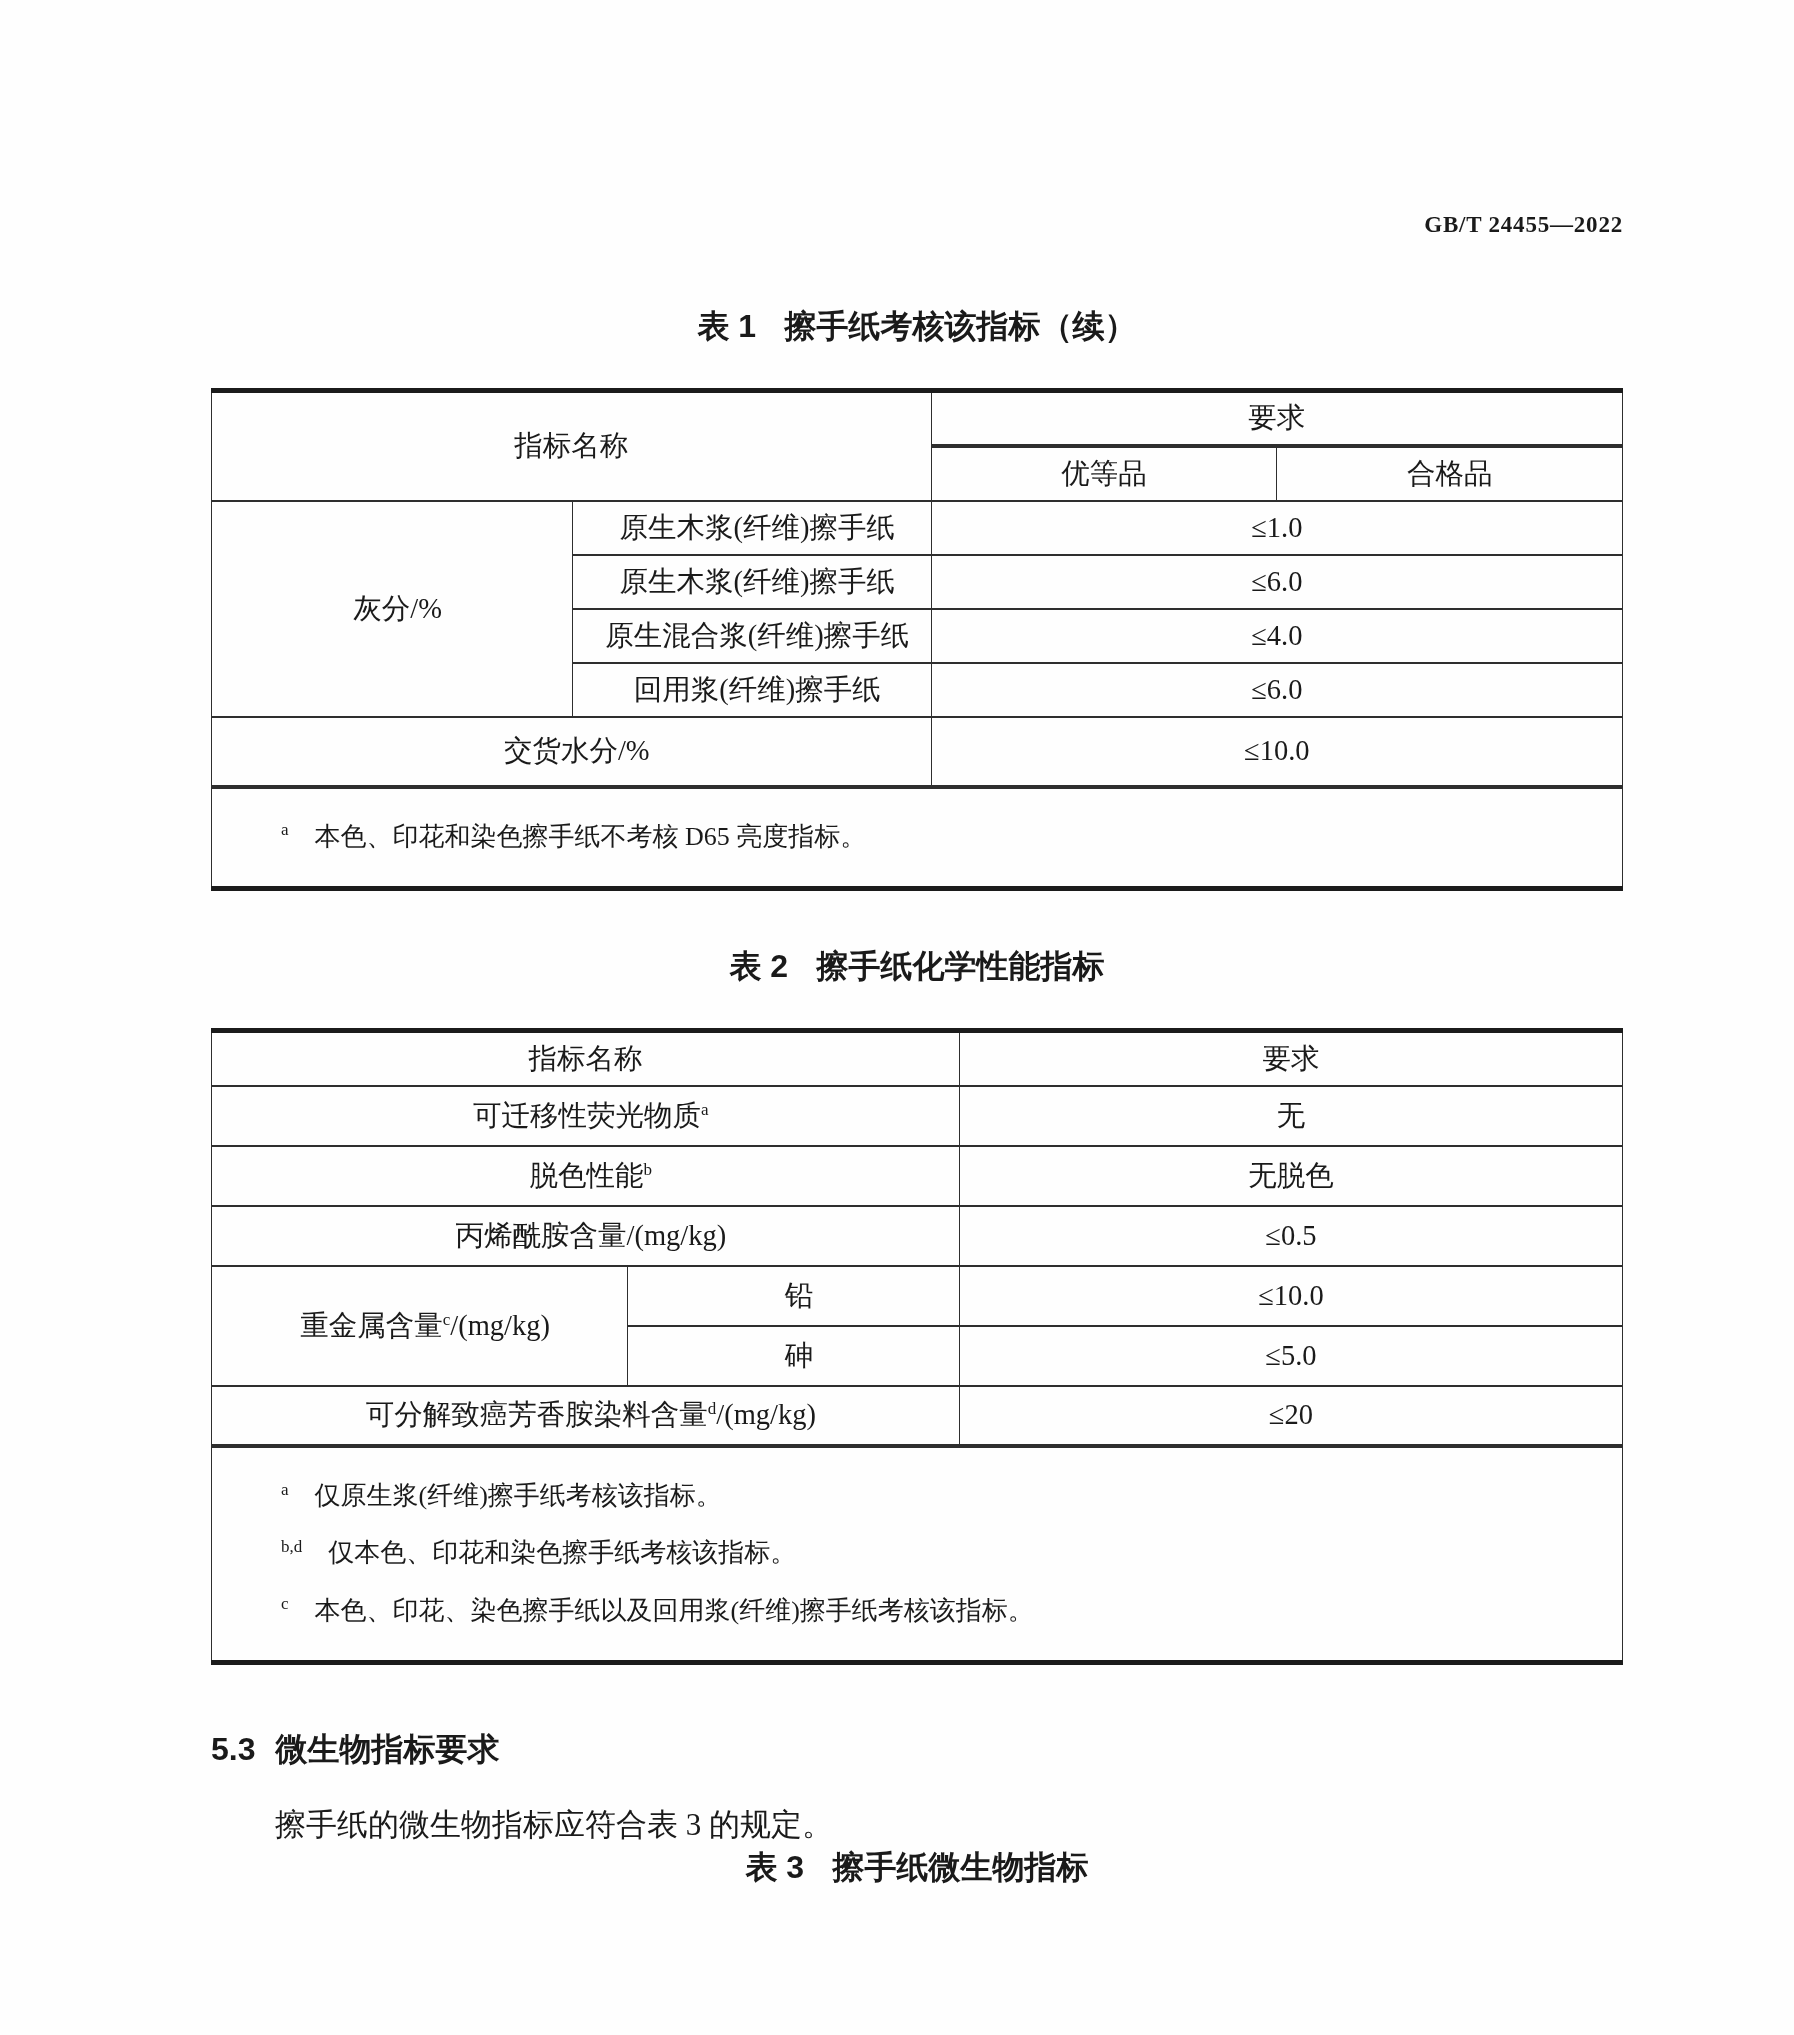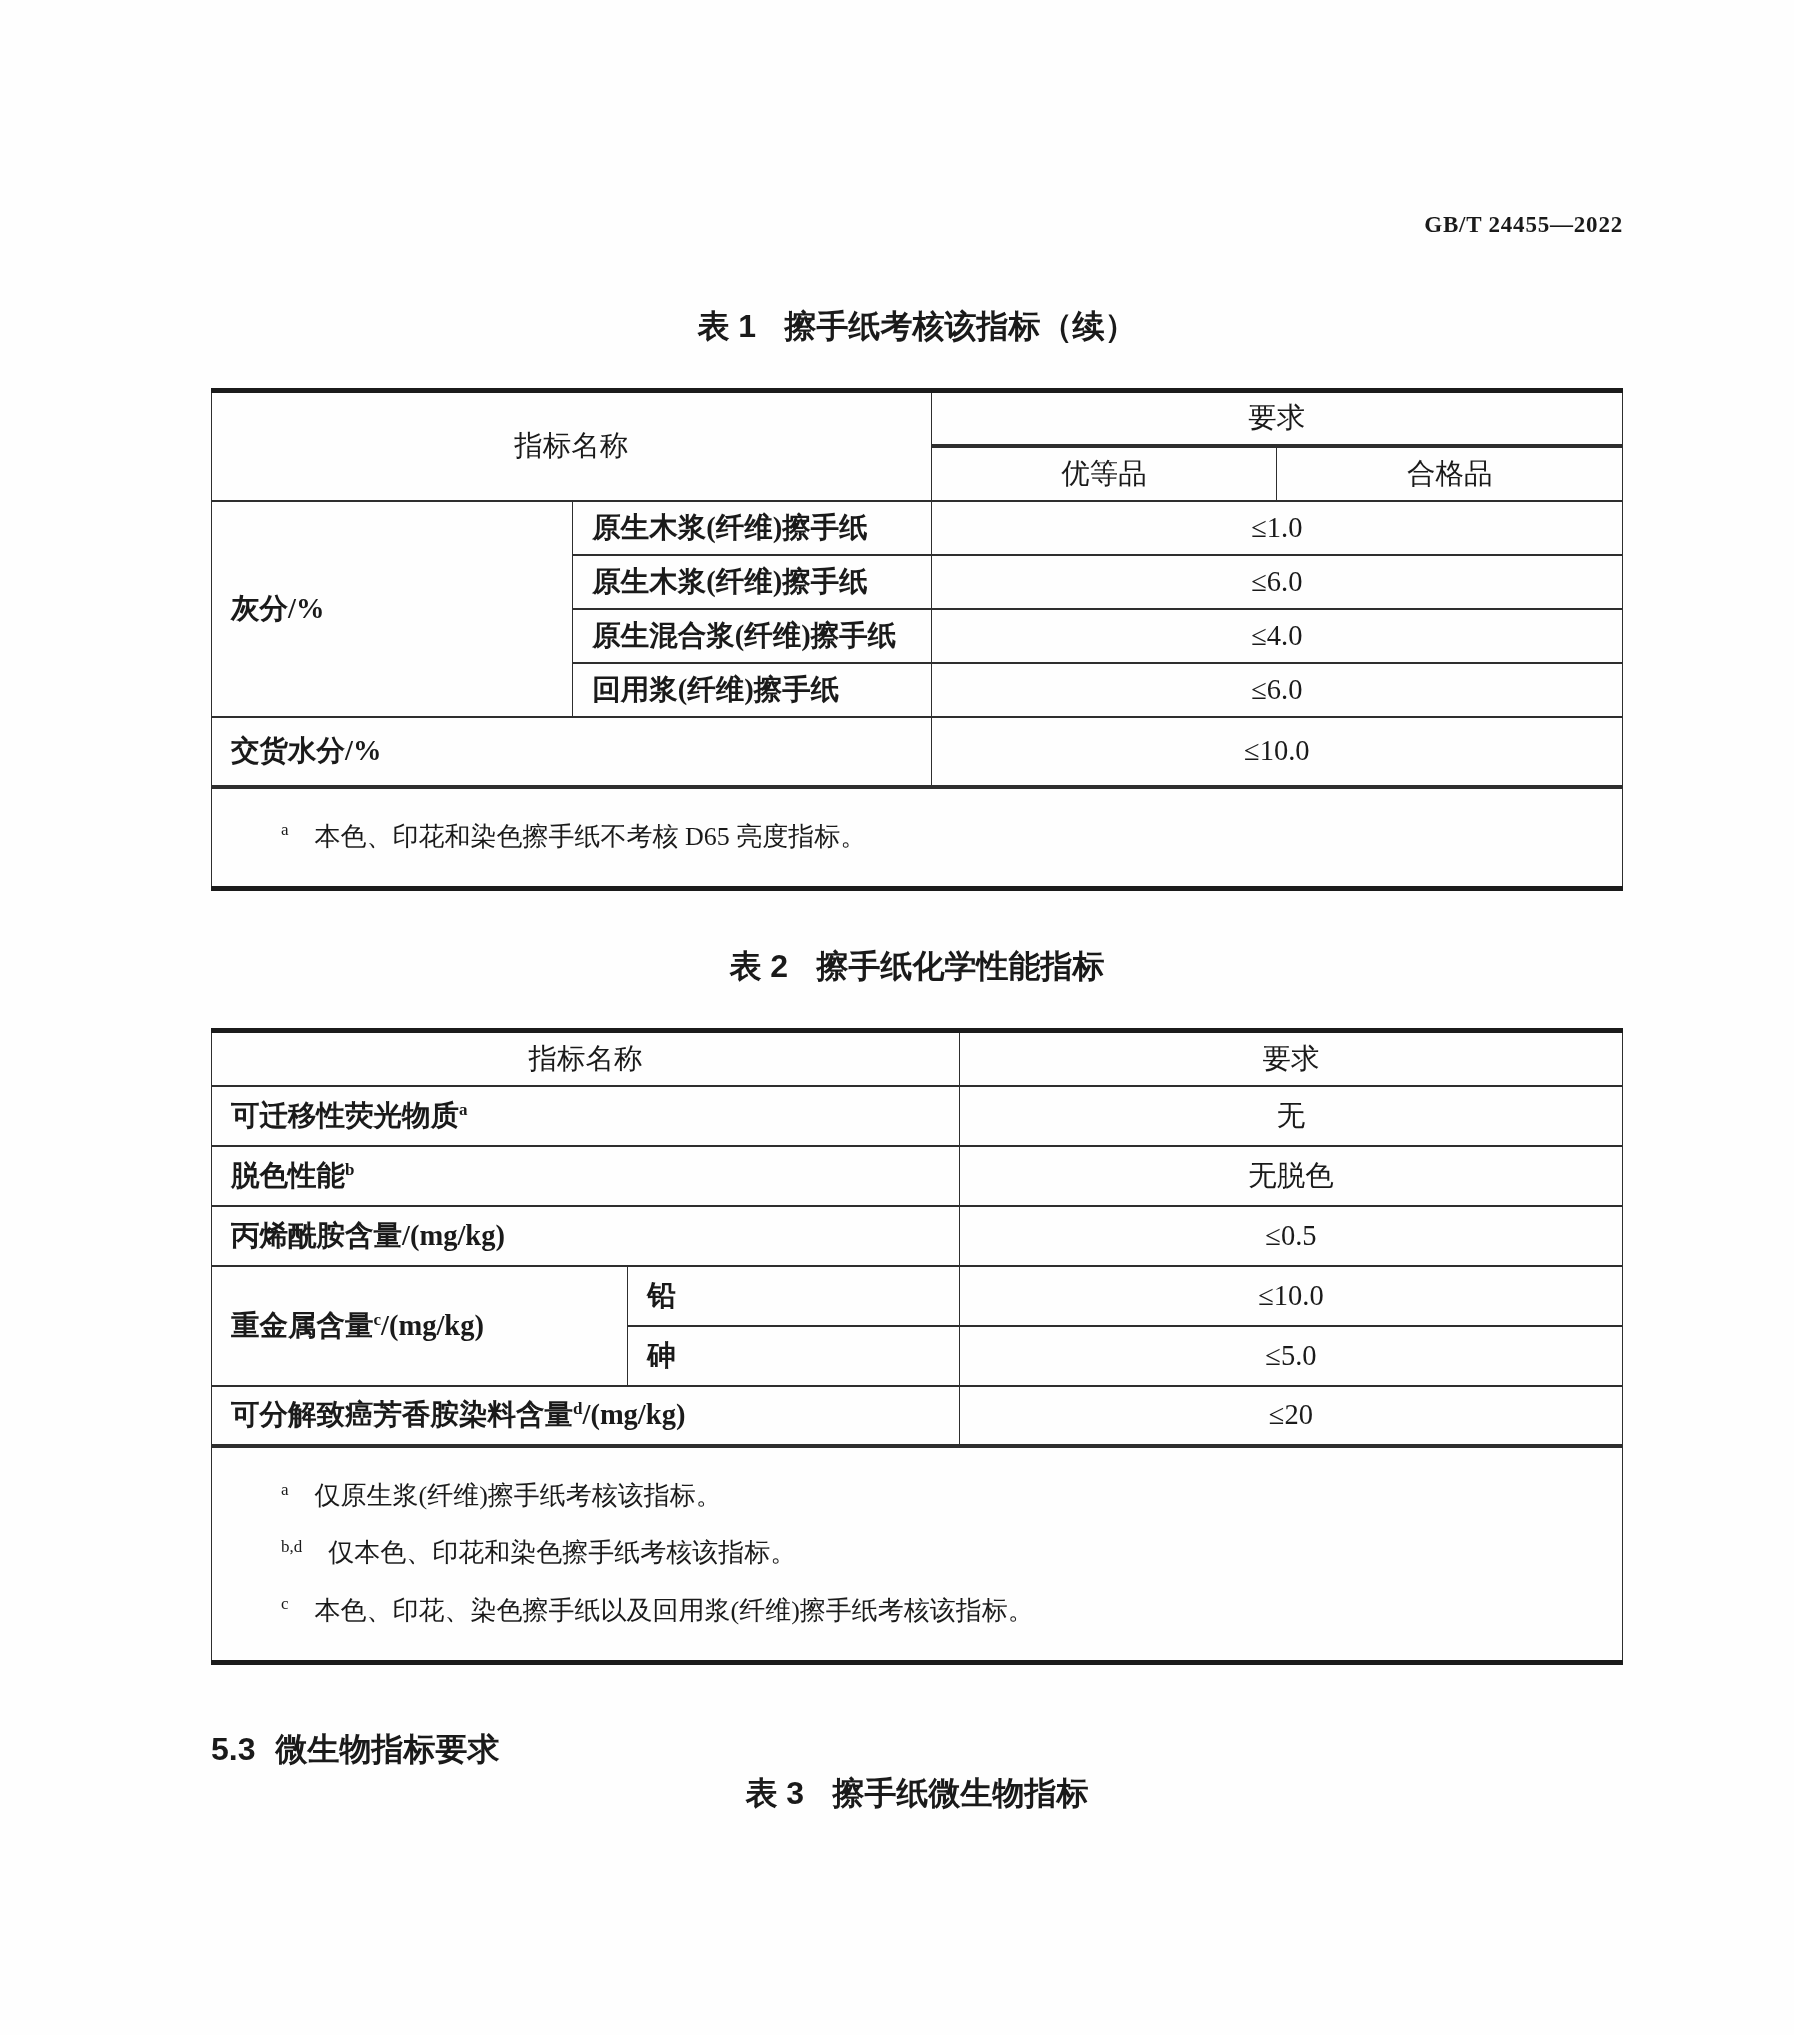--- a/index.html
+++ b/index.html
@@ -38,21 +38,21 @@
   td,th{
     border:1.6px solid #2e2e2e;
     border-top-width:2.8px;
     border-bottom-width:2.8px;
     font-weight:normal;
     padding:0 8.1px;
     line-height:1.25;
   }
   table{border-top:5.3px solid #1b1b1b;border-bottom:5.3px solid #1b1b1b;}
   .c{text-align:center;}
-  .l{text-align:left;padding-left:19px;font-weight:bold;}
+  .l{text-align:center;padding-left:19px;}
   .hsep{border-bottom-width:4.5px !important;}
   tr.h1{height:55px;}
   tr.h2{height:55px;}
   tr.r{height:54px;}
   tr.rm{height:70px;}
   tr.r2{height:60px;}
   .fnote-cell{
     border-top-width:4.5px !important;
     text-align:left;
     font-size:26px;
@@ -193,19 +193,20 @@
         <div><sup class="fn-sup">c</sup><span>本色、印花、染色擦手纸以及回用浆(纤维)擦手纸考核该指标。</span></div>
       </td>
     </tr>
   </tbody>
     </table>
 
   <div class="heading">
     <span class="clause-no">5.3</span><span>微生物指标要求</span>
   </div>
 
+  <div class="para">擦手纸的微生物指标应符合表 3 的规定。</div>
 
   <div class="table-title t3-title">
     <span class="tno">表 3</span><span>擦手纸微生物指标</span>
   </div>
 
 </div>
 
 
 </body></html>

